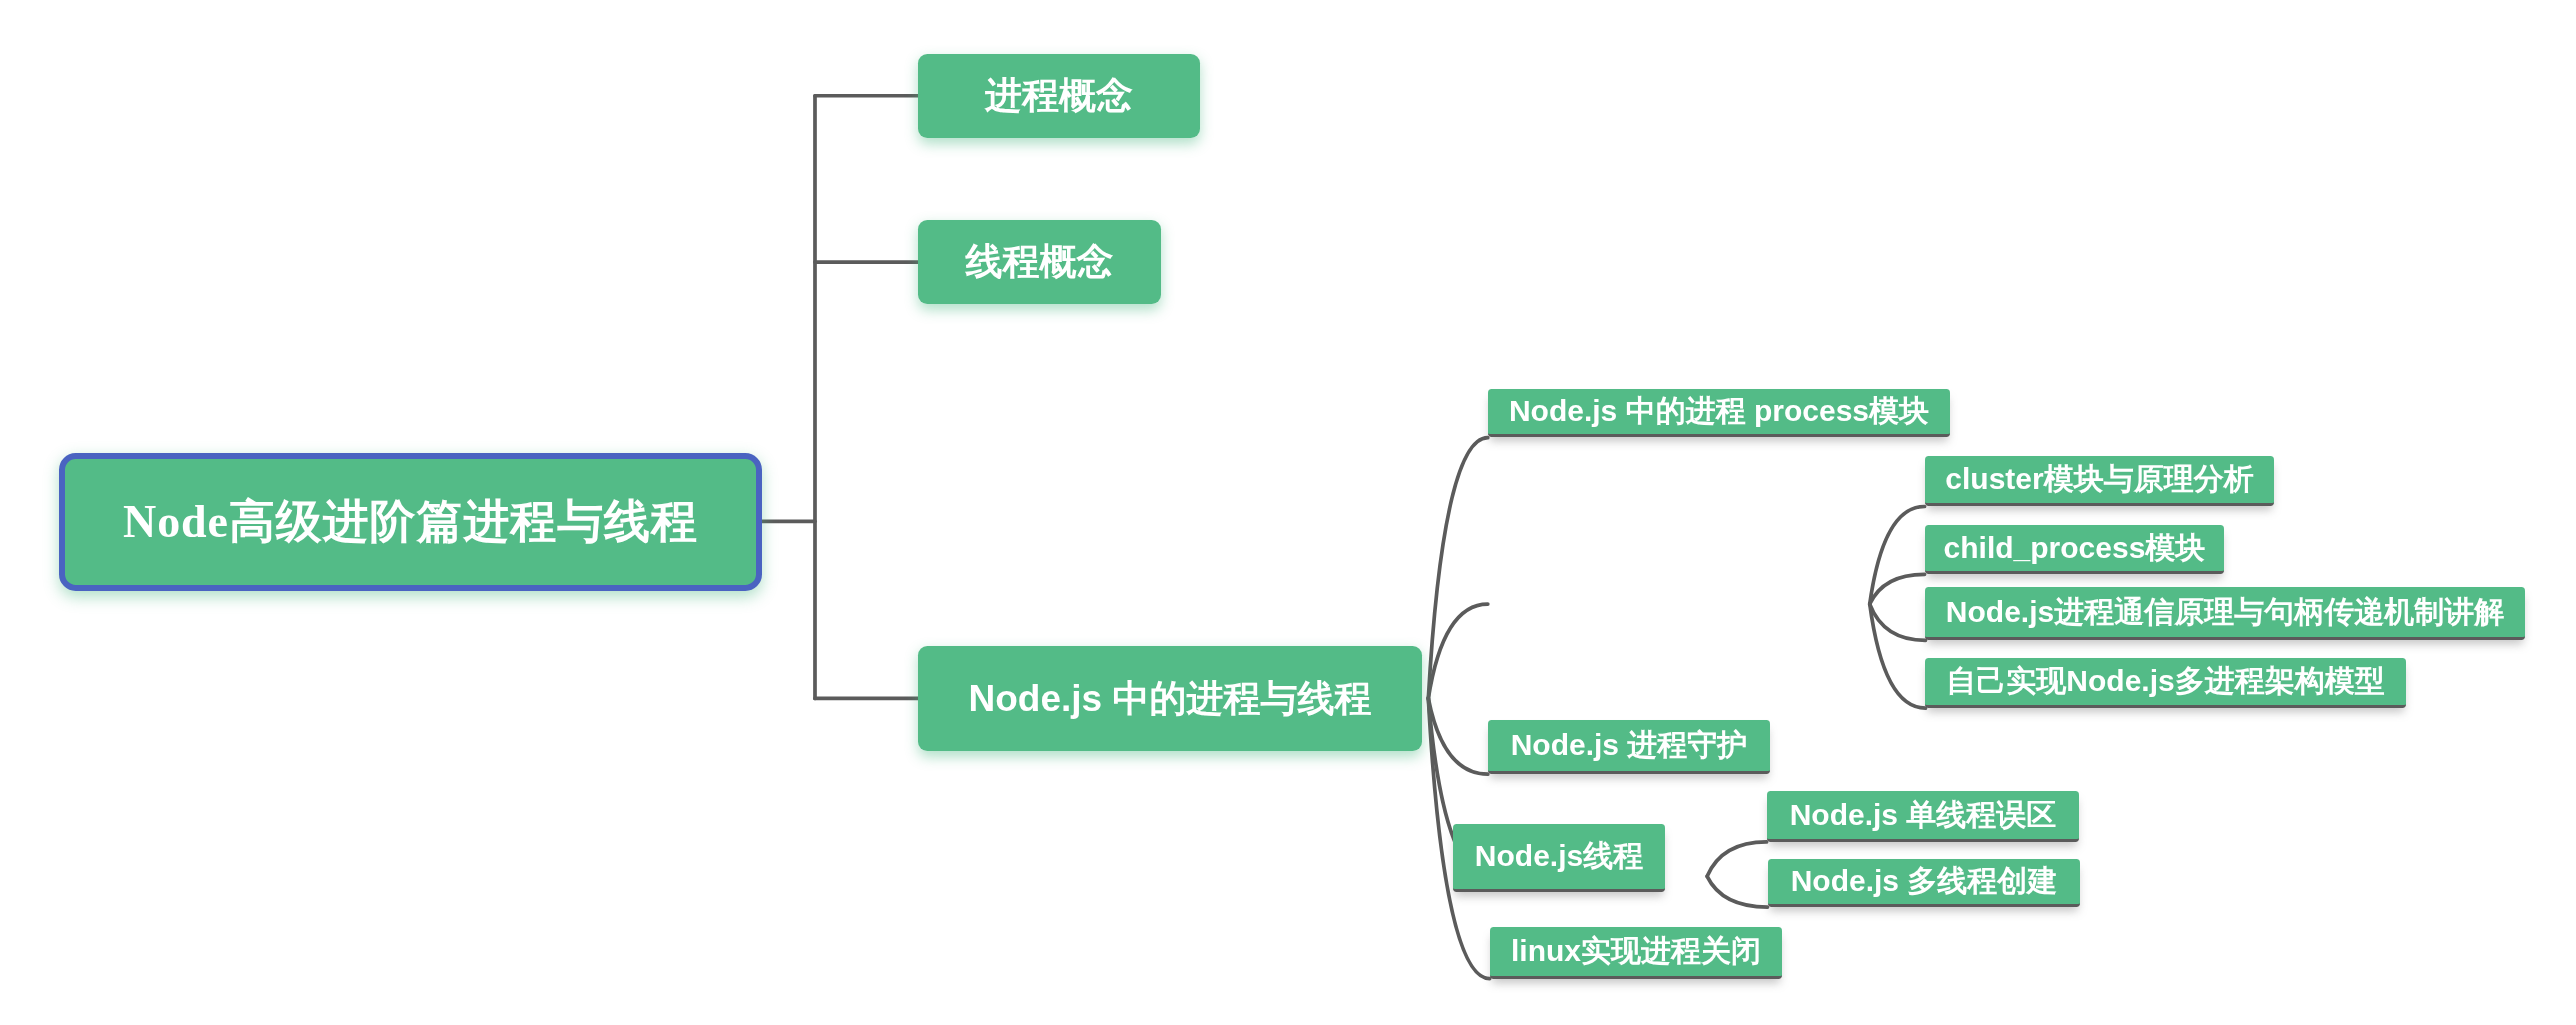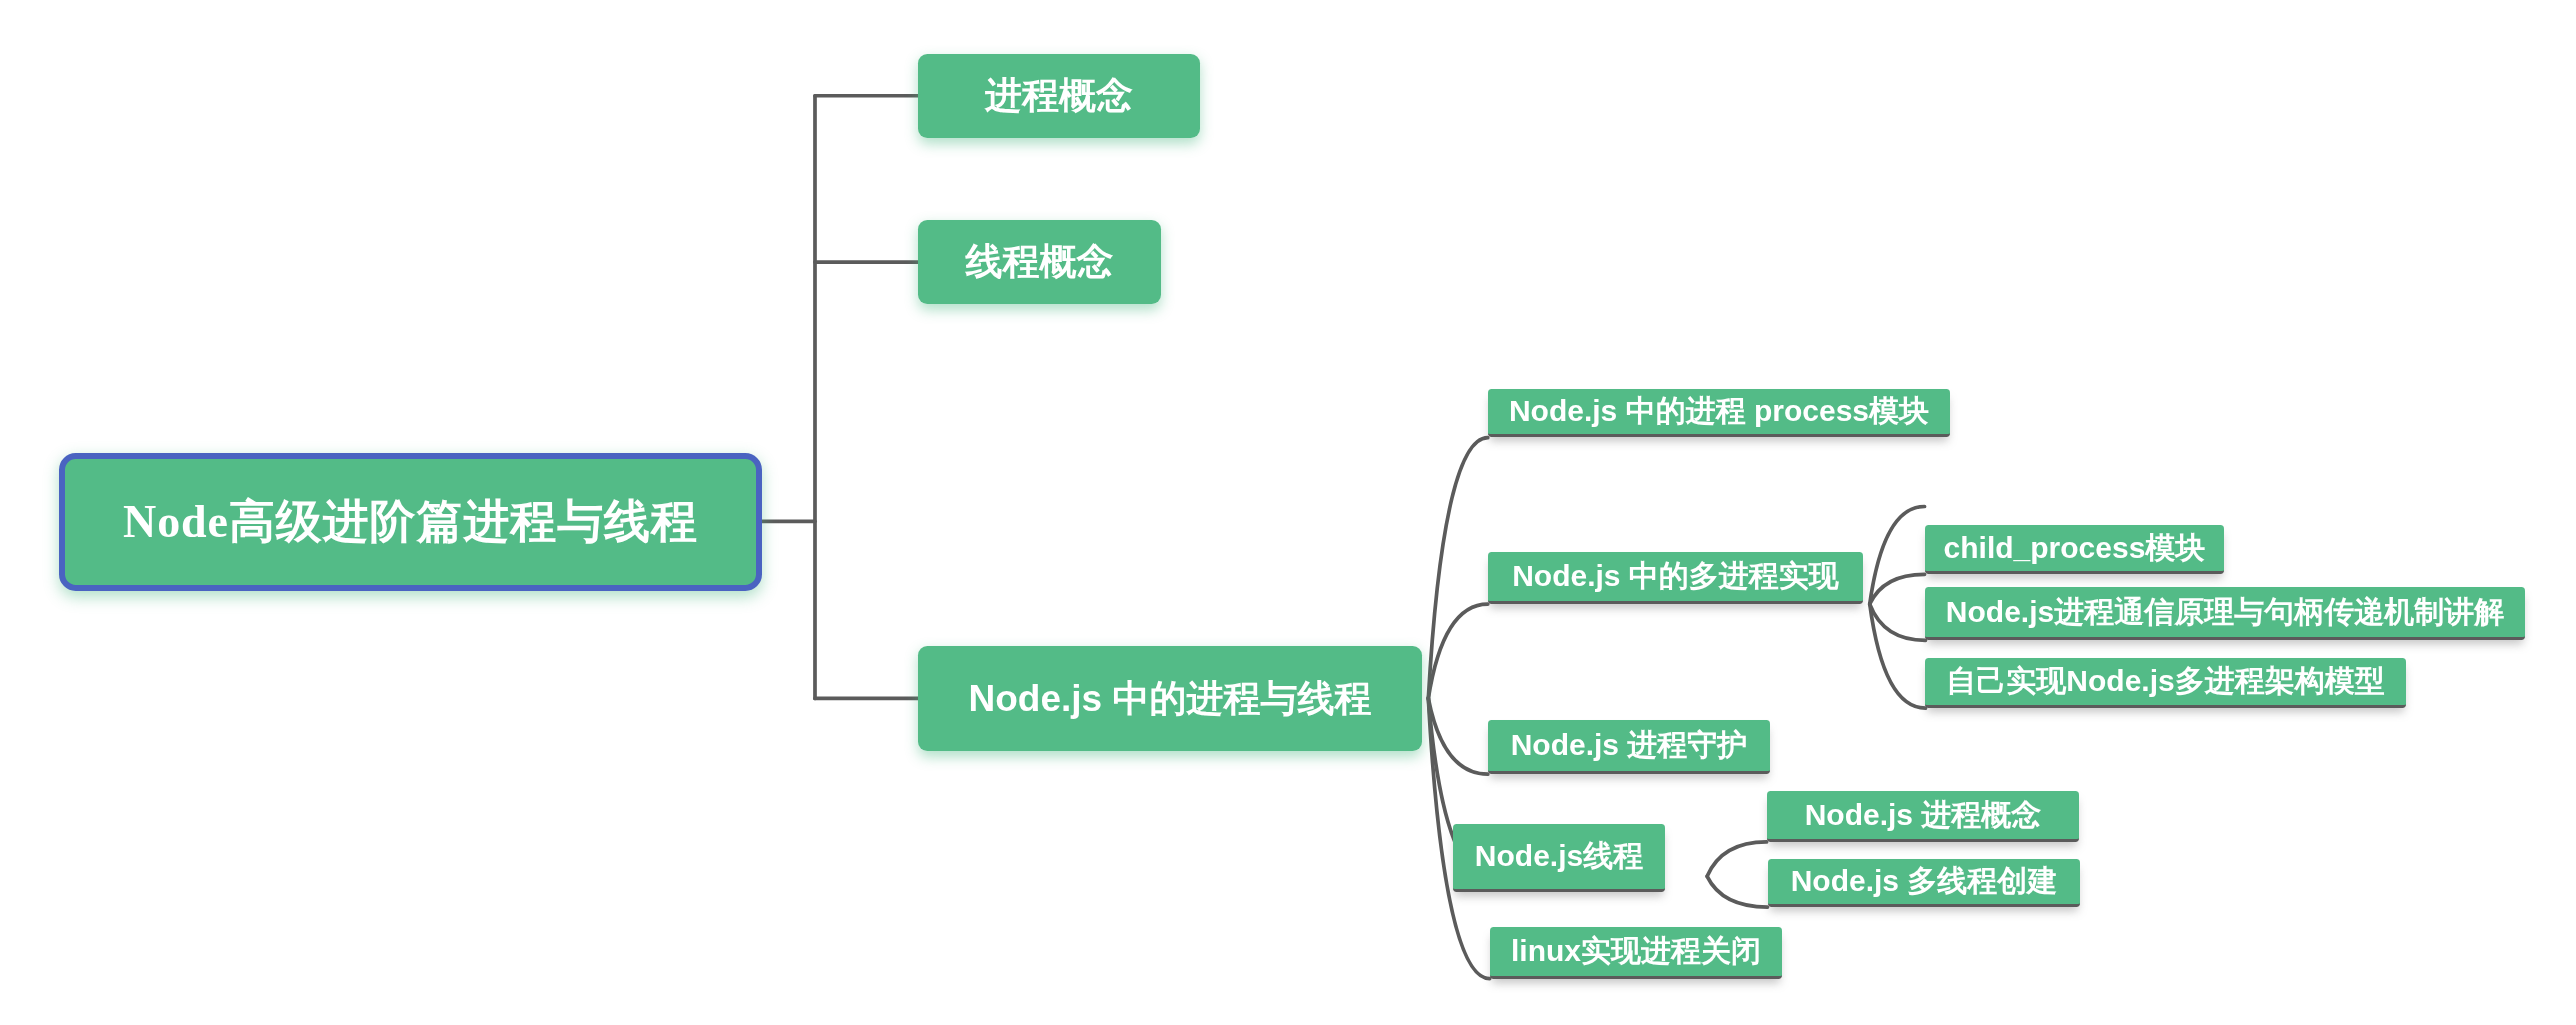--- a/index.html
+++ b/index.html
@@ -90,41 +90,41 @@
     </div>
     <div class="node topic" style="left: 918px; top: 220px; width: 243px; height: 84px;">
       <span>线程概念</span>
     </div>
     <div class="node topic" style="left: 918px; top: 646px; width: 504px; height: 105px;">
       <span>Node.js 中的进程与线程</span>
     </div>
     <div class="node subtopic" style="left: 1488px; top: 389px; width: 462px; height: 48px;">
       <span>Node.js 中的进程 process模块</span>
     </div>
-    <div class="node subtopic" style="left: 1488px; top: 552px; width: 375px; height: 52px;">
-      <span>Node.js 中的多进程实现</span>
-    </div>
     <div class="node subtopic" style="left: 1488px; top: 720px; width: 282px; height: 54px;">
       <span>Node.js 进程守护</span>
     </div>
     <div class="node subtopic" style="left: 1453px; top: 824px; width: 212px; height: 68px;">
       <span>Node.js线程</span>
     </div>
     <div class="node subtopic" style="left: 1490px; top: 927px; width: 292px; height: 52px;">
       <span>linux实现进程关闭</span>
+    </div>
+    <div class="node subtopic" style="left: 1925px; top: 456px; width: 349px; height: 50px;">
+      <span>cluster模块与原理分析</span>
     </div>
     <div class="node subtopic" style="left: 1925px; top: 525px; width: 299px; height: 49px;">
       <span>child_process模块</span>
     </div>
     <div class="node subtopic" style="left: 1925px; top: 587px; width: 600px; height: 53px;">
       <span>Node.js进程通信原理与句柄传递机制讲解</span>
     </div>
     <div class="node subtopic" style="left: 1925px; top: 658px; width: 481px; height: 50px; align-items: center;">
       <span>自己实现Node.js多进程架构模型</span>
     </div>
     <div class="node subtopic" style="left: 1767px; top: 791px; width: 312px; height: 51px;">
-      <span>Node.js 进程概念</span>
+      <span>Node.js 单线程误区</span>
     </div>
     <div class="node subtopic" style="left: 1768px; top: 859px; width: 312px; height: 48px;">
       <span>Node.js 多线程创建</span>
     </div>
   </div>
 
 
 </body></html>

